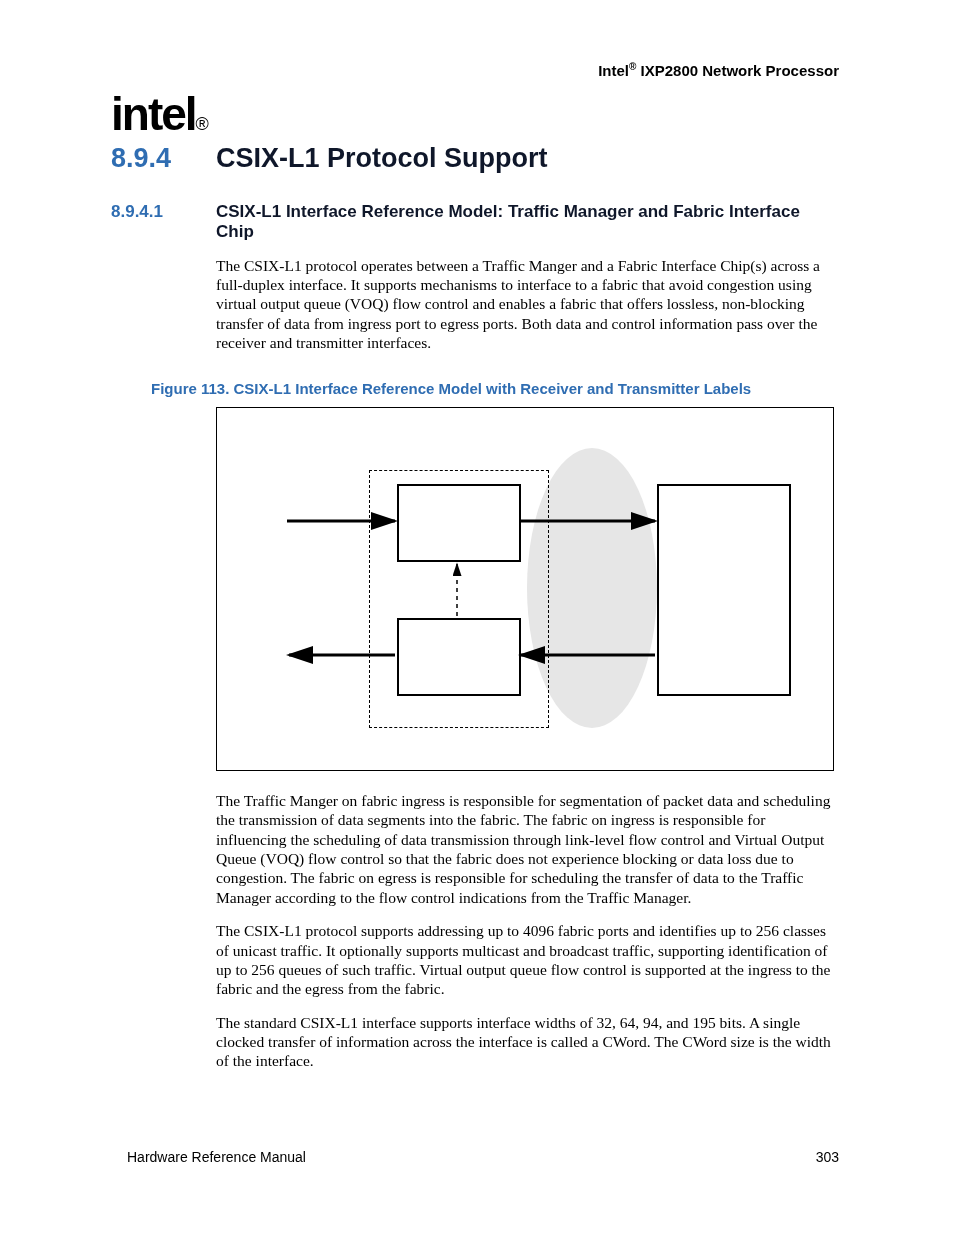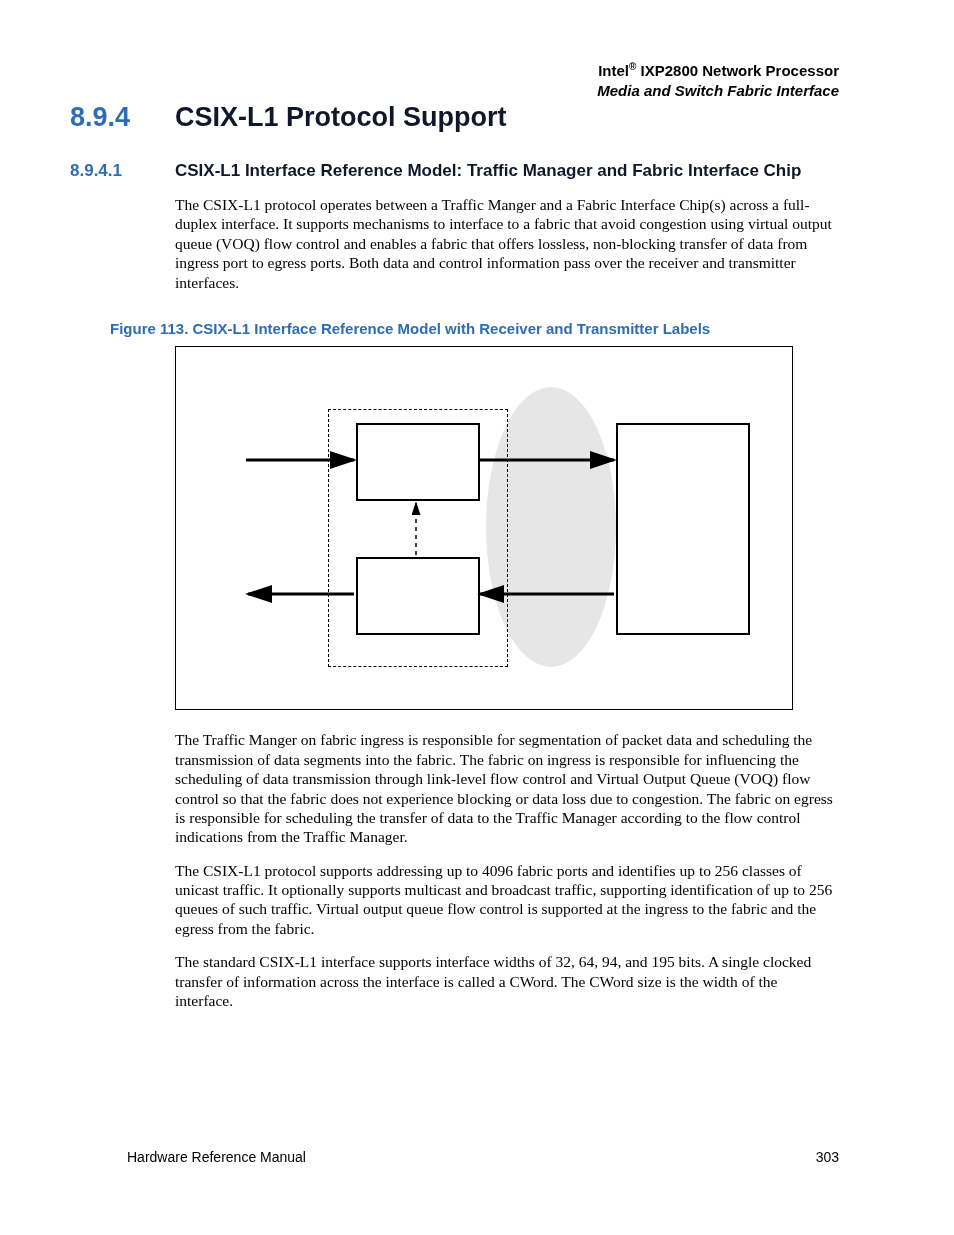--- a/index.html
+++ b/index.html
@@ -9,21 +9,21 @@
     height: 1235px;
     background: #fff;
     font-family: "Times New Roman", Times, serif;
     color: #000;
   }
   .page {
     position: relative;
     width: 954px;
     height: 1235px;
     box-sizing: border-box;
-    padding: 60px 115px 0 70px;
+    padding: 60px 115px 0 111px;
   }
   .doc-header {
     text-align: right;
     font-family: Arial, Helvetica, sans-serif;
     font-size: 15px;
     line-height: 1.3;
   }
   .doc-header .line1 { font-weight: bold; }
   .doc-header .line1 sup { font-size: 10px; vertical-align: super; }
   .doc-header .line2 { font-style: italic; font-weight: bold; }
@@ -123,23 +123,25 @@
 </style>
 </head>
 <body>
 
 <div class="page">
 
   <div class="doc-header">
     <div class="line1">
       <span>Intel</span><sup>®</sup><span> IXP2800 Network Processor</span>
     </div>
-    <div class="line2">Media and Switch Fabric Interface</div>
   </div>
 
+  <div class="logo">
+    <span>intel</span><sub>®</sub>
+  </div>
 
   <div class="sec-row h1">
     <div class="sec-num">8.9.4</div>
     <div class="sec-title">CSIX-L1 Protocol Support</div>
   </div>
 
   <div class="sec-row h2" style="margin-top:28px;">
     <div class="sec-num">8.9.4.1</div>
     <div class="sec-title">CSIX-L1 Interface Reference Model: Traffic Manager and Fabric Interface Chip</div>
   </div>

